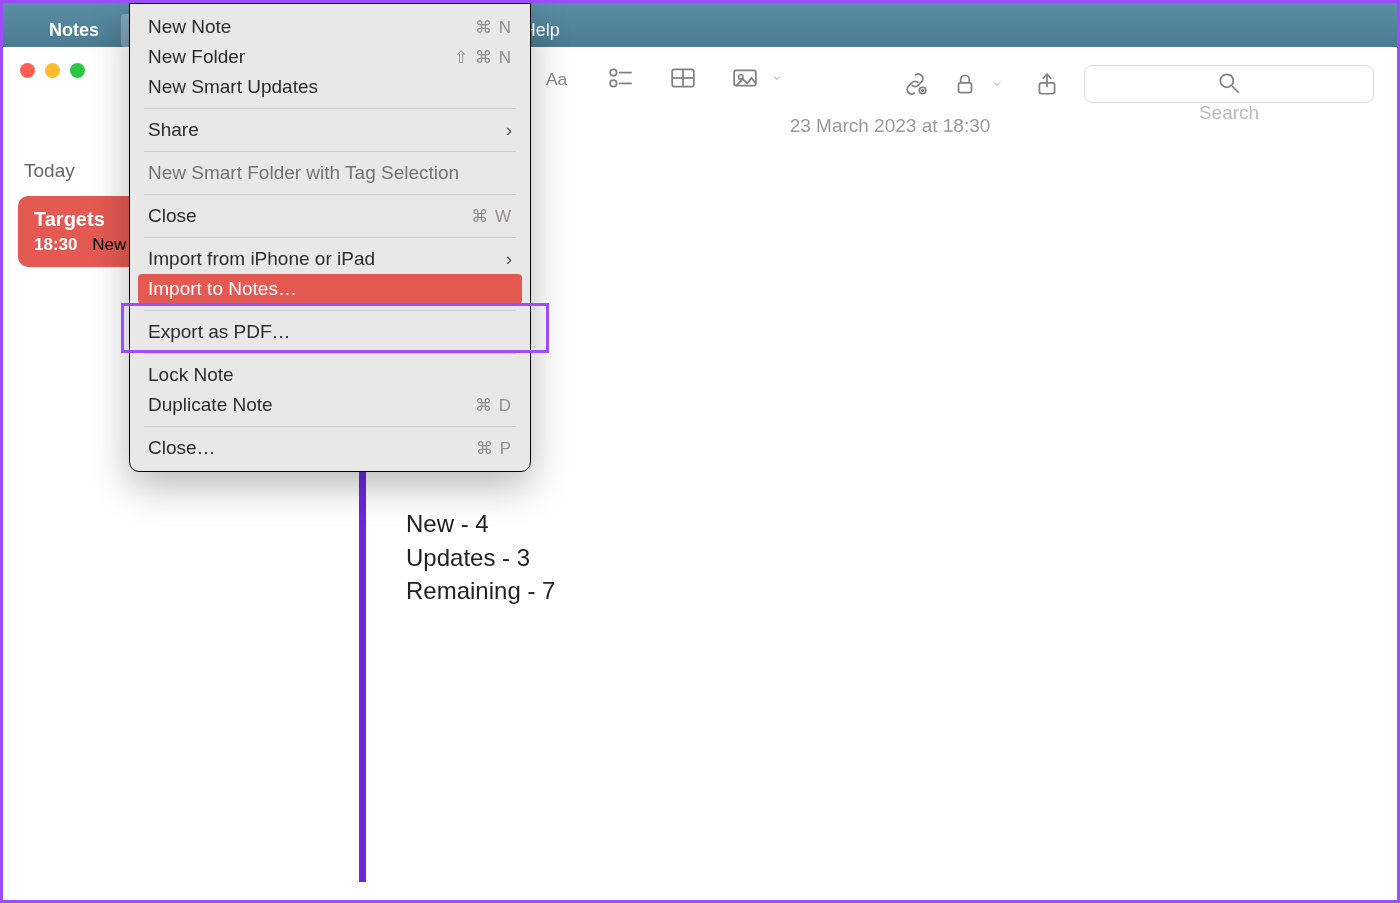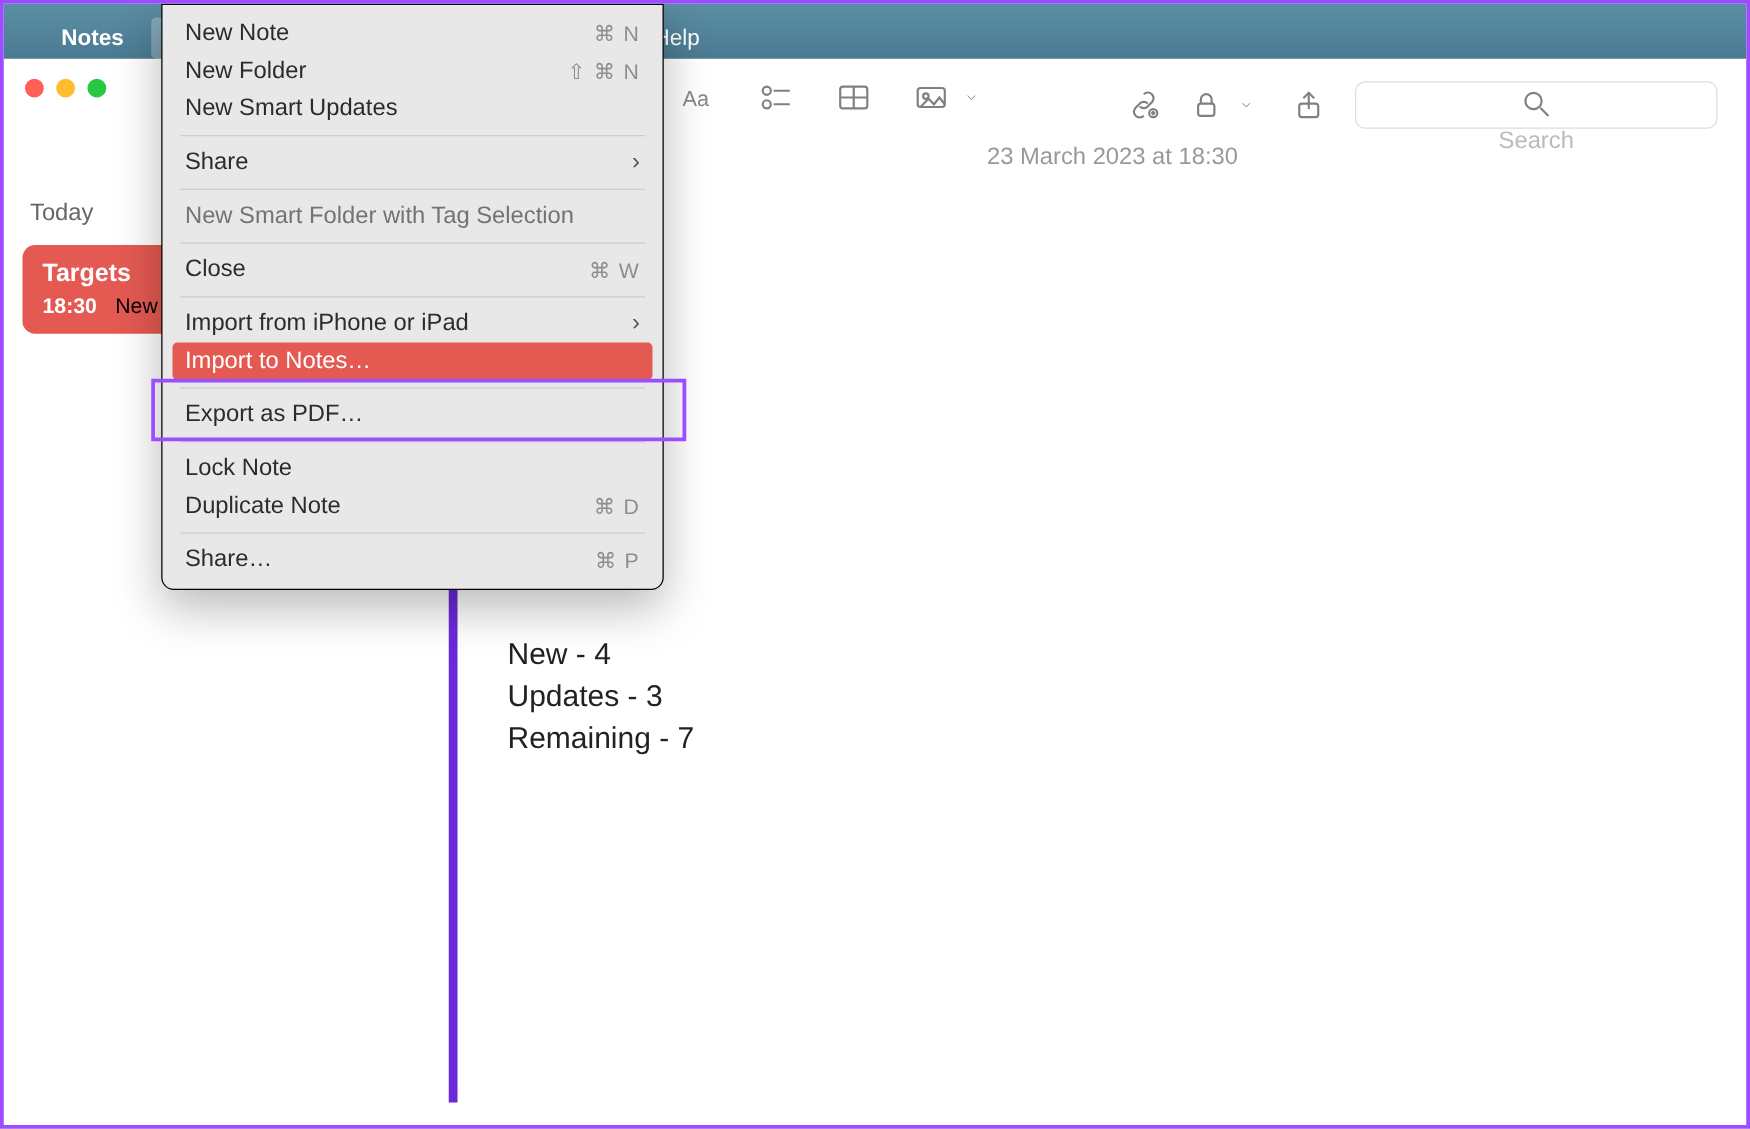--- a/index.html
+++ b/index.html
@@ -221,18 +221,18 @@
   <div class="dd-sep"></div>
   <div class="dd-row">
       <span>Lock Note</span>
     </div>
   <div class="dd-row">
       <span>Duplicate Note</span>
       <span class="shortcut">⌘ D</span>
     </div>
   <div class="dd-sep"></div>
   <div class="dd-row">
-      <span>Share…</span>
+      <span>Close…</span>
       <span class="shortcut">⌘ P</span>
     </div>
 </div>
 
 <div class="annot"></div>
 
 </body></html>

